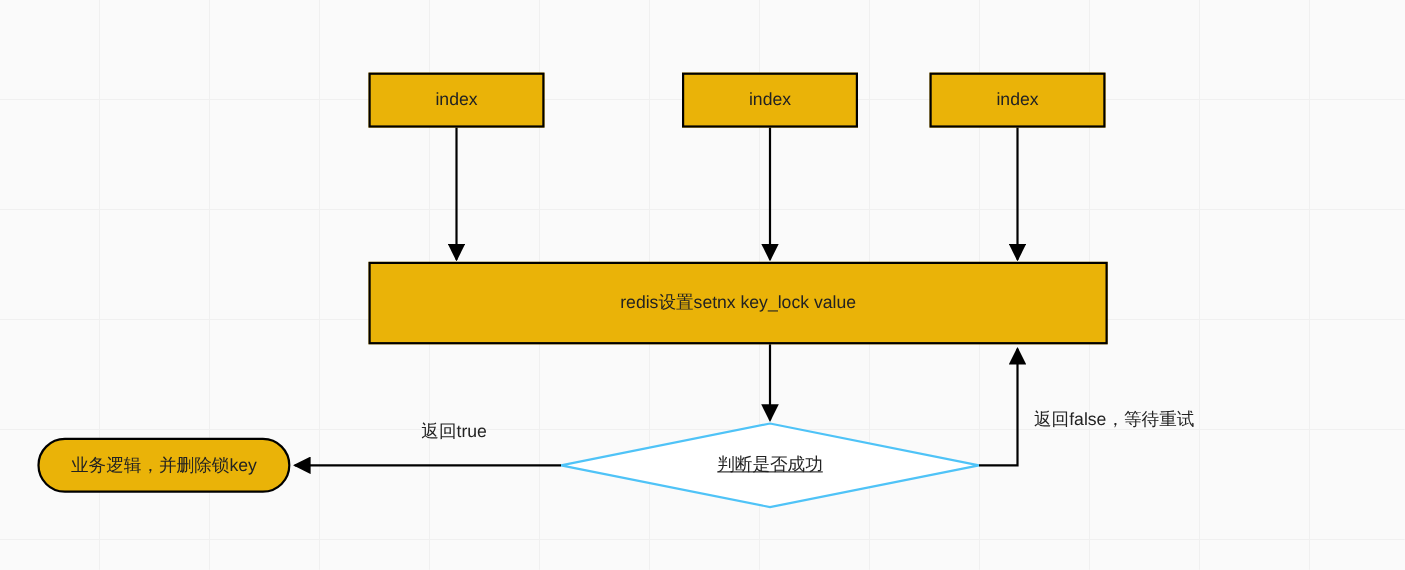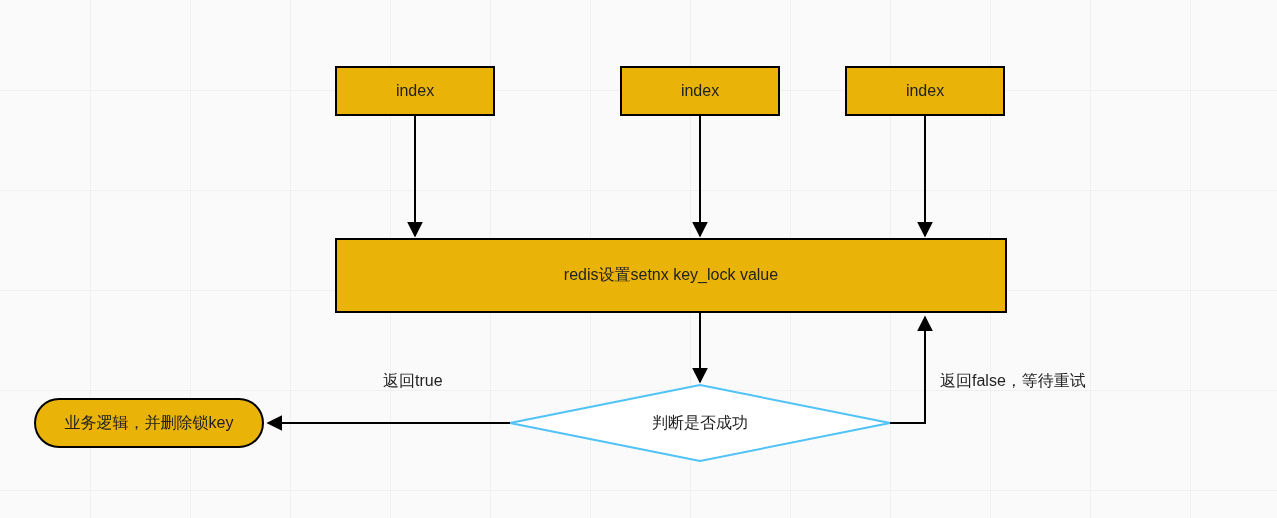--- a/index.html
+++ b/index.html
@@ -43,20 +43,21 @@
     stroke: #4fc3f7;
     stroke-width: 2;
   }
   .diamond-label {
     position: absolute;
     font-size: 16px;
     color: #222;
     text-align: center;
     transform: translate(-50%, -50%);
     pointer-events: none;
+    text-decoration: underline;
   }
   .edge-label {
     position: absolute;
     font-size: 16px;
     color: #222;
     white-space: nowrap;
   }
 </style>
 </head>
 <body>
@@ -99,18 +100,18 @@
 
   <line x1="510" y1="423" x2="268" y2="423" stroke="#000" stroke-width="2" marker-end="url(#arrow)"></line>
 
   <polyline points="890,423 925,423 925,317" fill="none" stroke="#000" stroke-width="2" marker-end="url(#arrow)"></polyline>
 </svg>
 
 <div class="diamond-label" style="left:700px; top:423px;">
   <span>判断是否成功</span>
 </div>
 
-<div class="edge-label" style="left:383px; top:371px;">
+<div class="edge-label" style="left:383px; top:382px;">
   <span>返回true</span>
 </div>
 <div class="edge-label" style="left:940px; top:371px;text-align:center;">
   <span>返回false，等待重试</span>
 </div>
 
 </body></html>

